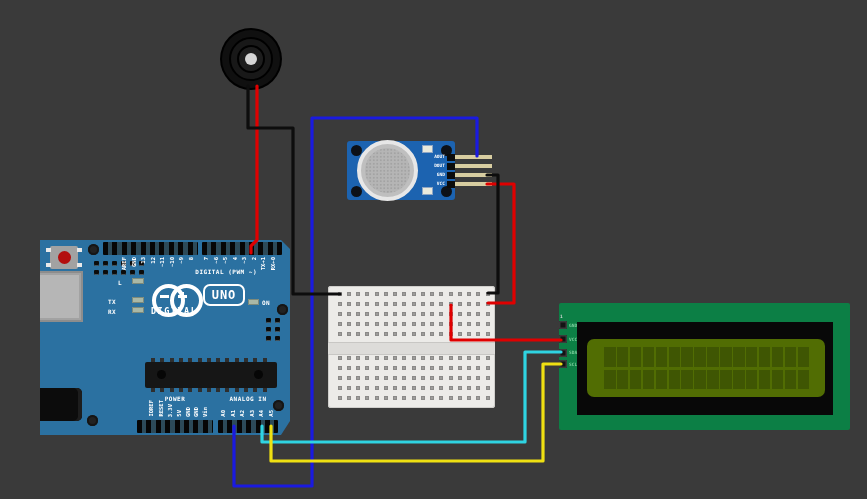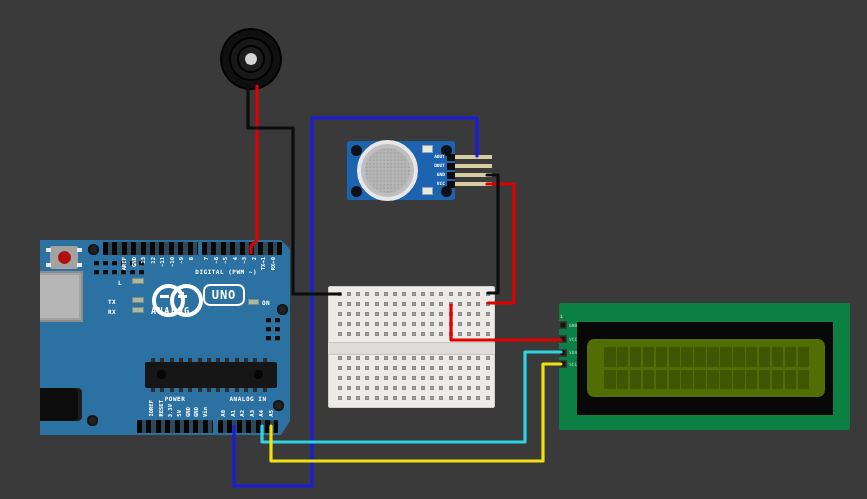--- a/index.html
+++ b/index.html
@@ -144,21 +144,21 @@
     <span class="hlbl" style="left:222px;top:59px;">ON</span>
 
     <div>
       <div class="logo-circle" style="left:112px;top:44px;"></div>
       <div class="logo-circle" style="left:130px;top:44px;"></div>
       <div class="logo-bar" style="left:120px;top:55px;width:9px;height:3px;"></div>
       <div class="logo-bar" style="left:138px;top:55px;width:9px;height:3px;"></div>
       <div class="logo-bar" style="left:141px;top:52px;width:3px;height:9px;"></div>
     </div>
     <div class="abs" id="uno-badge">UNO</div>
-    <span class="abs" id="brand-text">ANALOG</span>
+    <span class="abs" id="brand-text">DIGITAL</span>
 
     <span class="hlbl" style="left:145px;top:28px;width:72px;text-align:right;">DIGITAL (PWM ~)</span>
     <span class="hlbl" style="left:97px;top:155px;width:76px;text-align:center;">POWER</span>
     <span class="hlbl" style="left:178px;top:155px;width:60px;text-align:center;">ANALOG IN</span>
   <div class="dot" style="left: 54px; top: 21px;"></div>
       <div class="dot" style="left: 54px; top: 30px;"></div>
       <div class="dot" style="left: 63px; top: 21px;"></div>
       <div class="dot" style="left: 63px; top: 30px;"></div>
       <div class="dot" style="left: 72px; top: 21px;"></div>
       <div class="dot" style="left: 72px; top: 30px;"></div>

